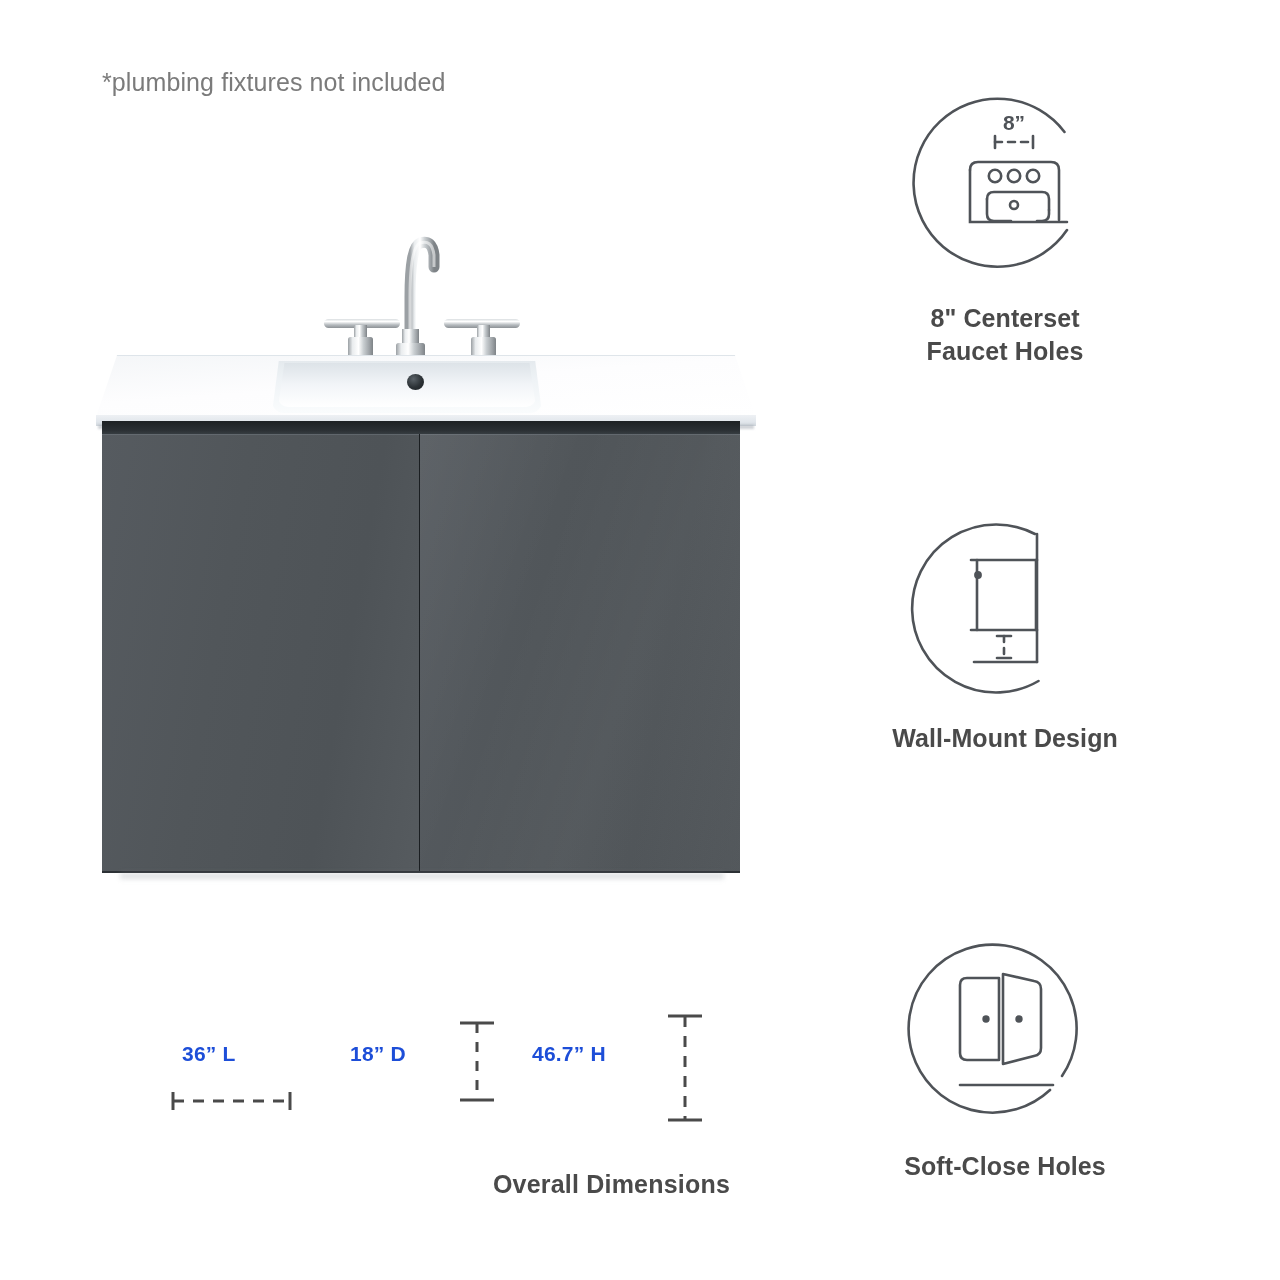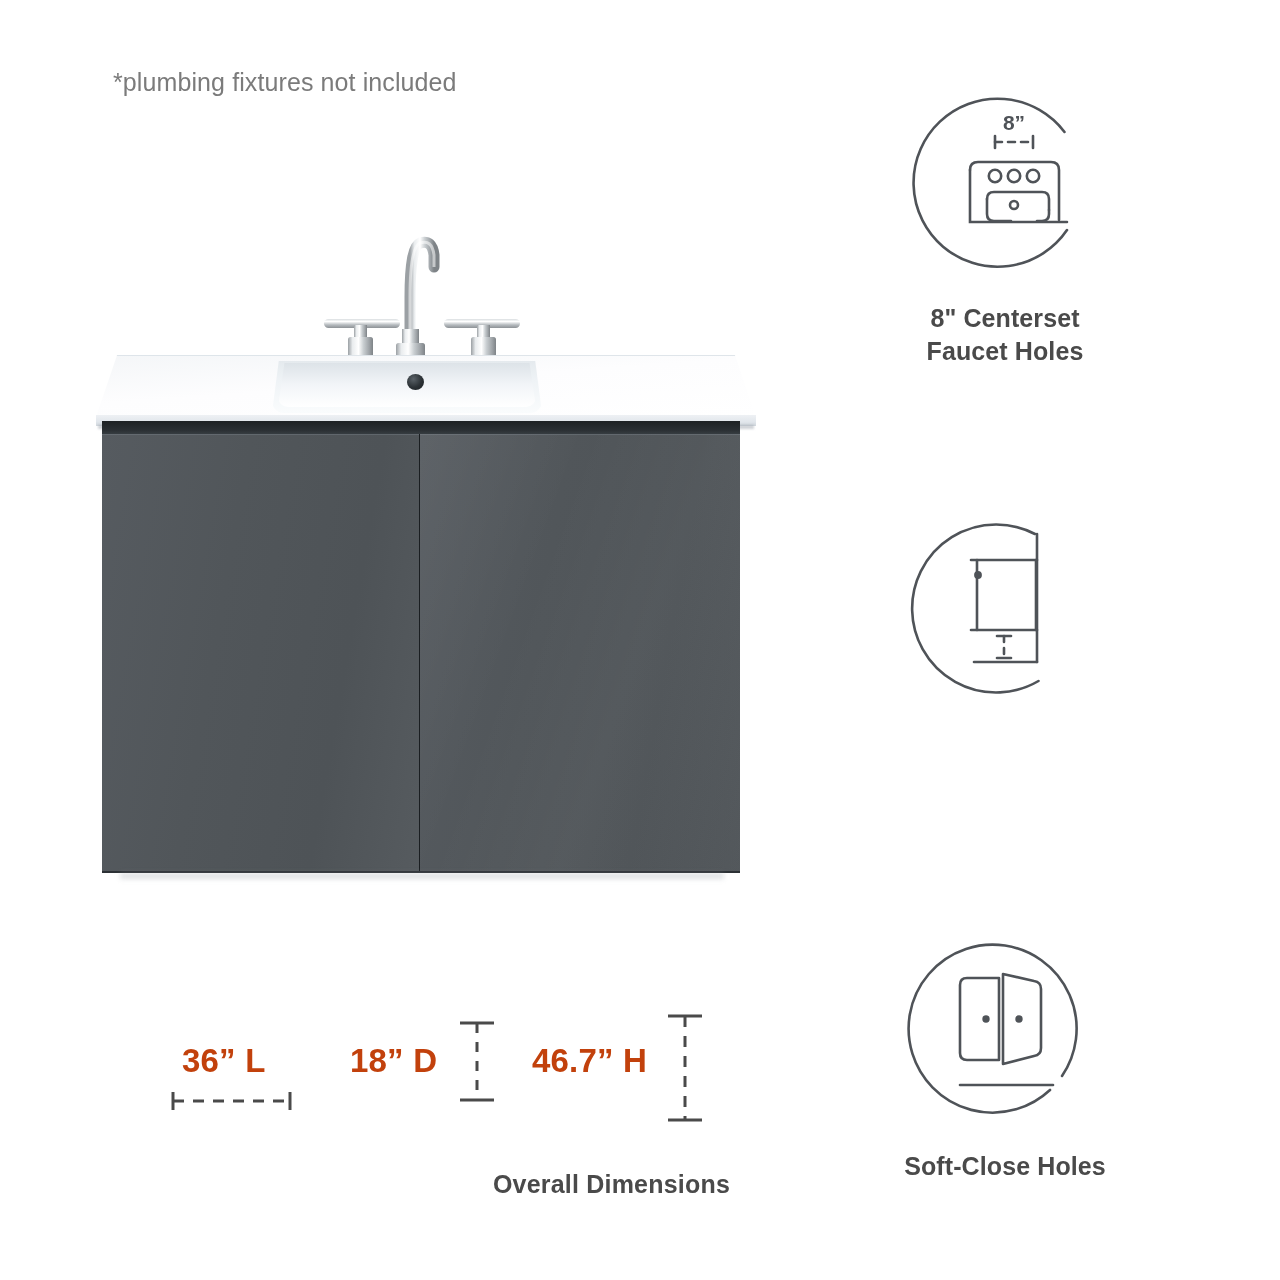--- a/index.html
+++ b/index.html
@@ -13,21 +13,21 @@
     position: relative;
     overflow: hidden;
     font-family: "Liberation Sans", sans-serif;
     color: #4a4a4a;
     -webkit-font-smoothing: antialiased;
   }
 
   
   .disclaimer {
     position: absolute;
-    left: 113px;
+    left: 102px;
     top: 68px;
     font-size: 25px;
     font-weight: 400;
     color: #7b7b7b;
     letter-spacing: 0.1px;
     white-space: nowrap;
   }
 
   
   .product {
@@ -148,23 +148,23 @@
   .dims {
     position: absolute;
     left: 150px;
     top: 1010px;
     width: 580px;
     height: 190px;
   }
   .dim-item { position: absolute; }
   .dim-label {
     position: absolute;
-    font-size: 33px;
+    font-size: 21px;
     font-weight: 700;
-    color: #c2410c;
+    color: #1d4ed8;
     letter-spacing: 0.2px;
     white-space: nowrap;
   }
   .dims-caption {
     position: absolute;
     left: 0;
     top: 160px;
     width: 580px;
     text-align: right;
     font-size: 25px;
@@ -345,20 +345,23 @@
         <line x1="129" y1="48" x2="129" y2="118"></line>
 
         <circle cx="71" cy="63" r="2.6" fill="#4f5358"></circle>
 
         <line x1="90" y1="124" x2="104" y2="124"></line>
         <line x1="90" y1="146" x2="104" y2="146"></line>
         <line x1="97" y1="124" x2="97" y2="146" stroke-dasharray="6 6"></line>
       </g>
     </svg>
   </div>
+  <div class="f-label">
+    <div>Wall-Mount Design</div>
+  </div>
 </div>
 
 <div class="feature" id="feature-2">
   <div class="icon-wrap">
     <svg width="196" height="196" viewBox="0 0 196 196">
       <g fill="none" stroke="#4f5358" stroke-width="2.6" stroke-linecap="round" stroke-linejoin="round">
 
         <path d="M 155 136 A 84 84 0 1 0 143 150"></path>
 
         <path d="M 53 45 Q 53 38 60 38 L 92 38 L 92 120 L 60 120 Q 53 120 53 113 Z"></path>

